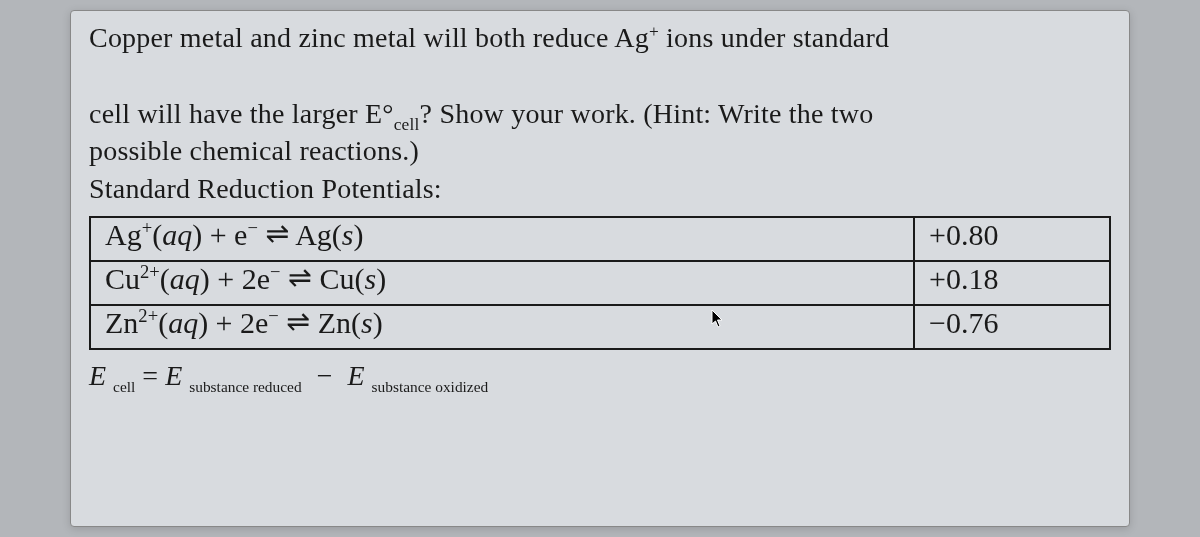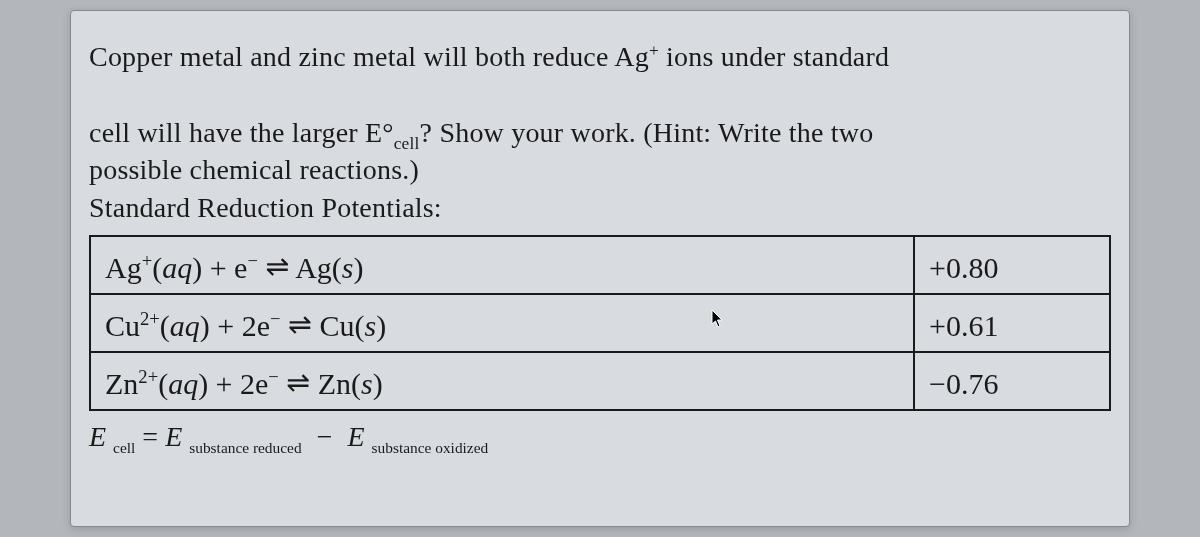--- a/index.html
+++ b/index.html
@@ -19,33 +19,32 @@
       height: 100%;
       padding: 8px 18px 14px 18px;
       color: #1a1a1a;
       position: relative;
     }
     .intro {
       font-size: 28px;
       line-height: 1.35;
       letter-spacing: 0.2px;
       margin-bottom: 8px;
-      margin-top: 19px;
     }
     .intro sup { font-size: 0.62em; line-height: 0; vertical-align: super; }
     .intro sub { font-size: 0.62em; line-height: 0; vertical-align: sub; }
     table {
       border-collapse: collapse;
       width: 100%;
       font-size: 30px;
       margin-bottom: 10px;
     }
     td {
       border: 2px solid #1a1a1a;
-      padding: 14px 14px 8px 14px;
+      padding: 0 14px 8px 14px;
       vertical-align: middle;
       background: #d8dbdf;
     }
     td.val { width: 196px; text-align: left; }
     .rx {
       font-family: "Times New Roman", Georgia, serif;
       white-space: nowrap;
     }
     .rx sup { font-size: 0.62em; line-height: 0; vertical-align: super; }
     .it { font-style: italic; }
@@ -85,21 +84,21 @@
   </p>
 
   <table>
     <tbody>
         <tr>
       <td class="rx">Ag<sup>+</sup>(<span class="it">aq</span>) + e<sup>−</sup> <span class="arrow">⇌</span> Ag(<span class="it">s</span>)</td>
       <td class="val">+0.80</td>
     </tr>
     <tr>
       <td class="rx">Cu<sup>2+</sup>(<span class="it">aq</span>) + 2e<sup>−</sup> <span class="arrow">⇌</span> Cu(<span class="it">s</span>)</td>
-      <td class="val">+0.61</td>
+      <td class="val">+0.18</td>
     </tr>
     <tr>
       <td class="rx">Zn<sup>2+</sup>(<span class="it">aq</span>) + 2e<sup>−</sup> <span class="arrow">⇌</span> Zn(<span class="it">s</span>)</td>
       <td class="val">−0.76</td>
     </tr>
   </tbody>
     </table>
 
   <p class="formula">
     <span class="var">E</span>

